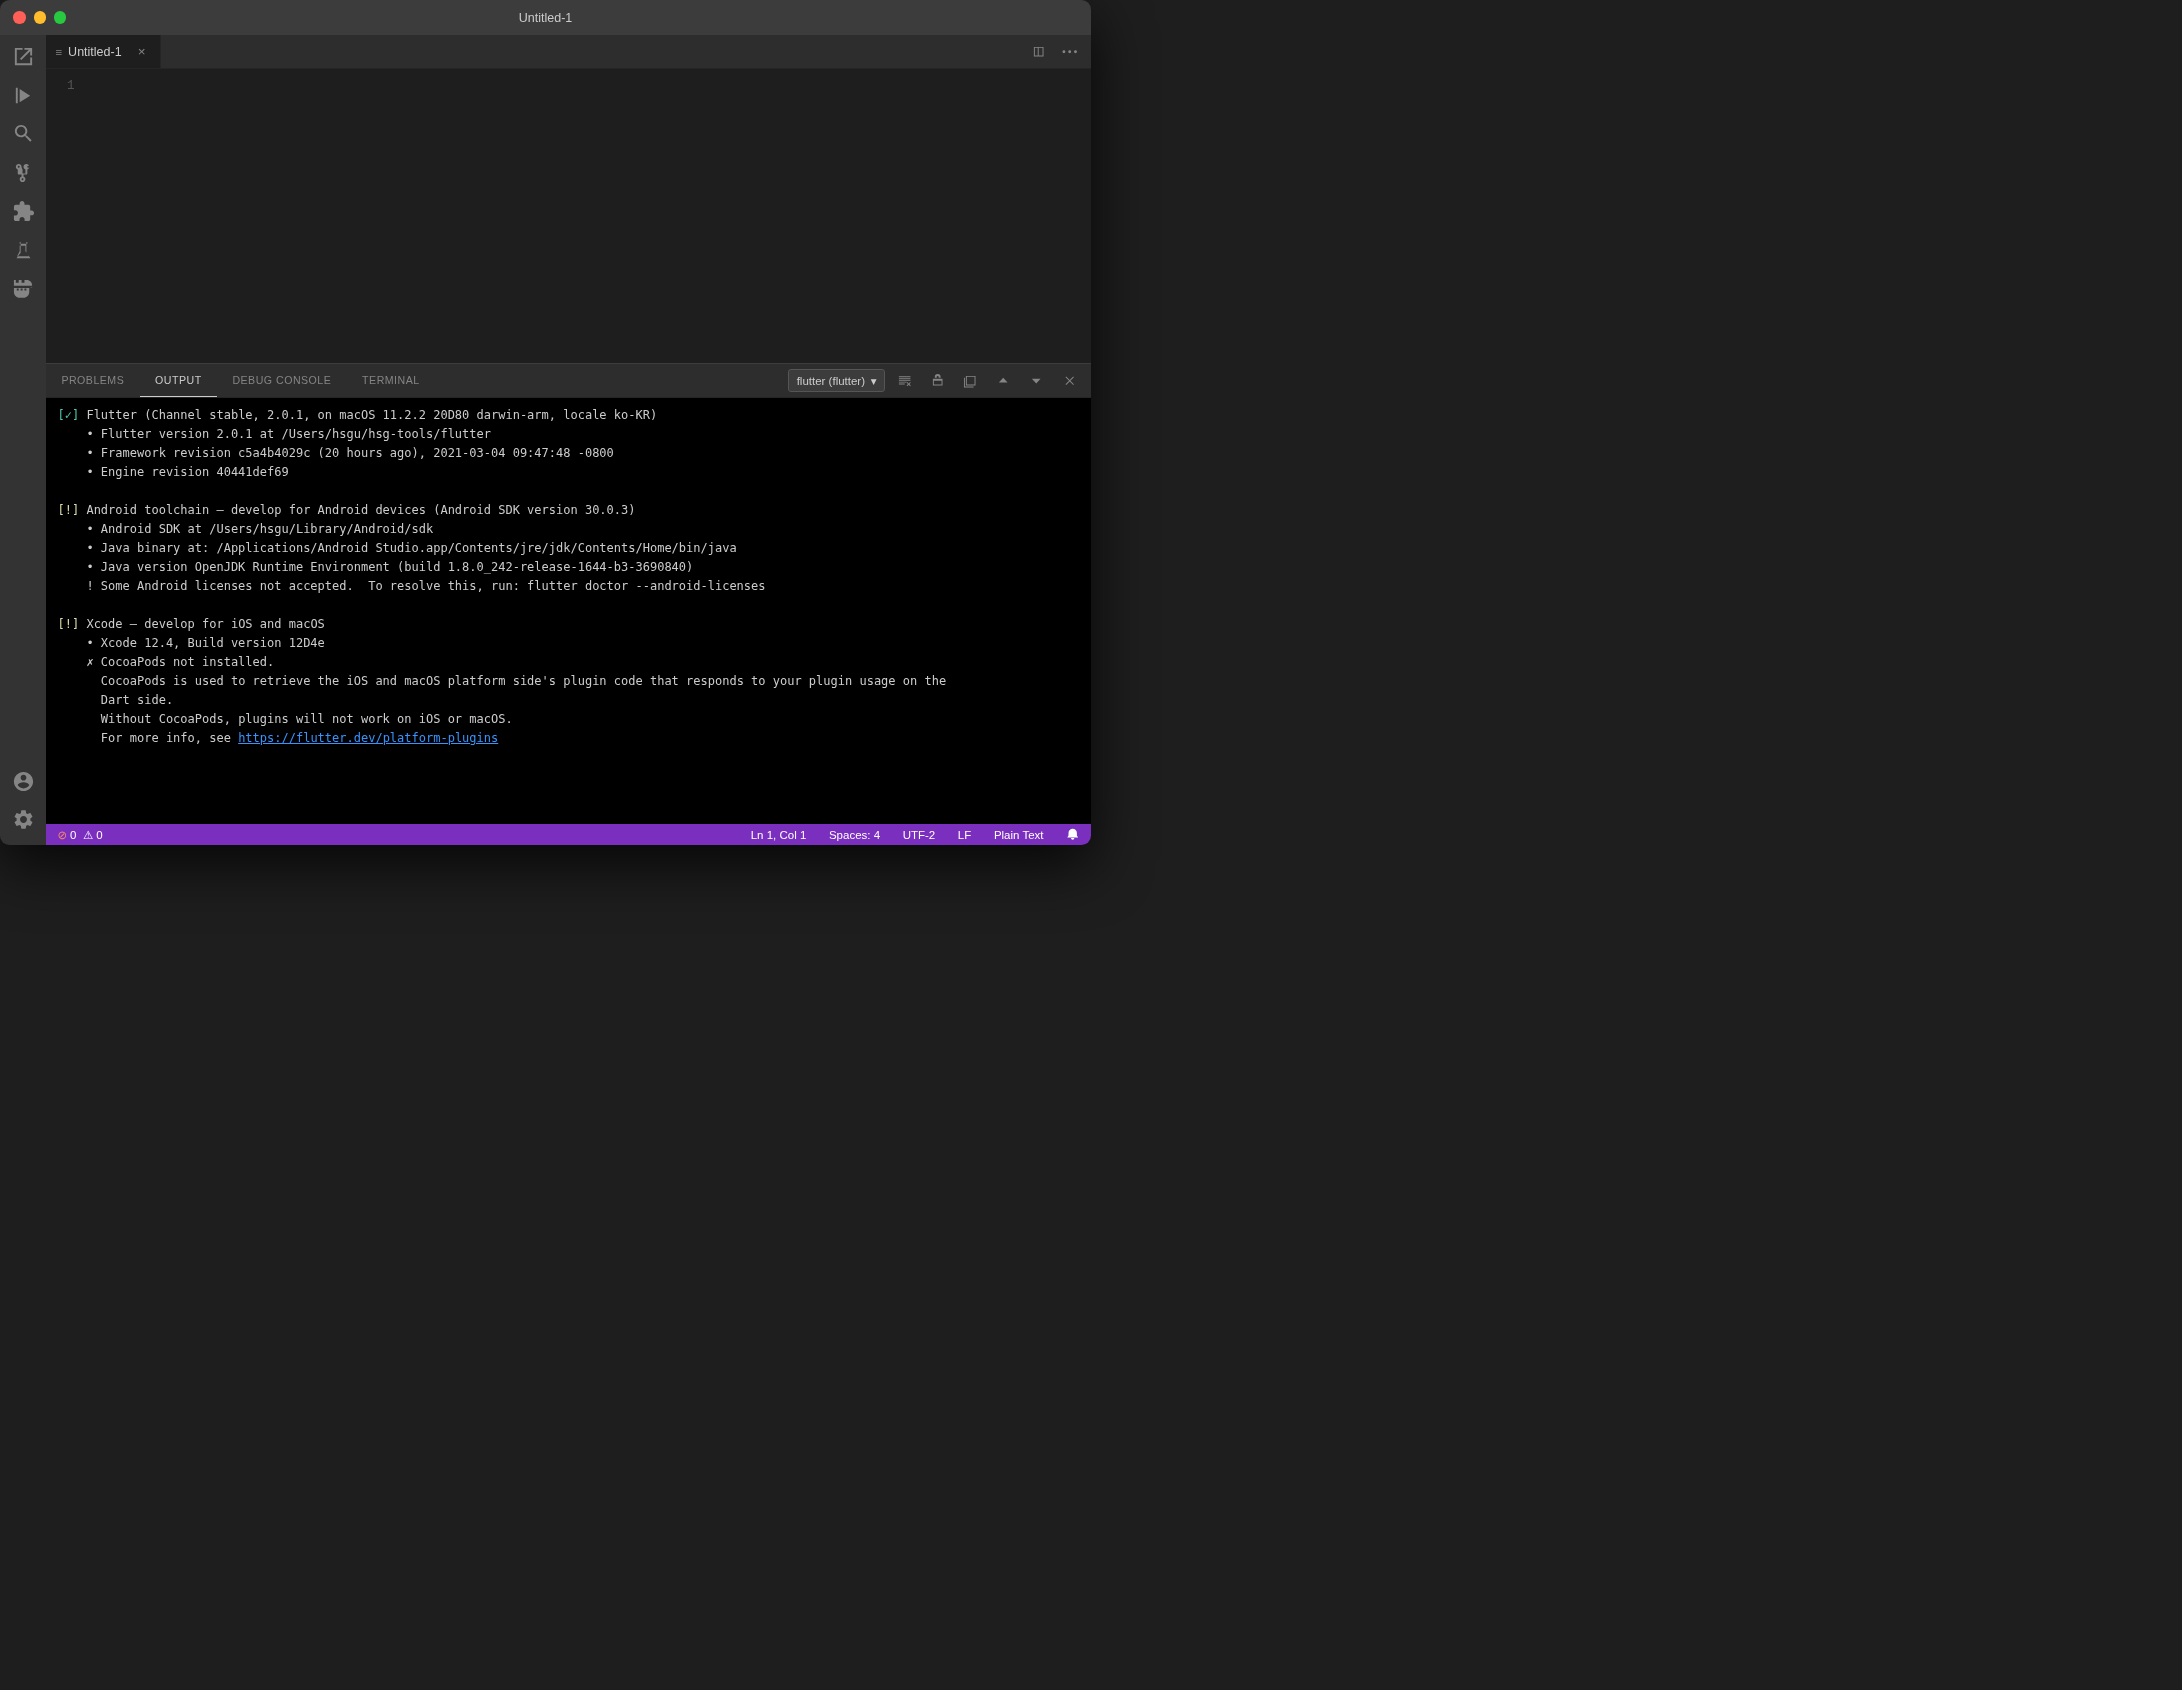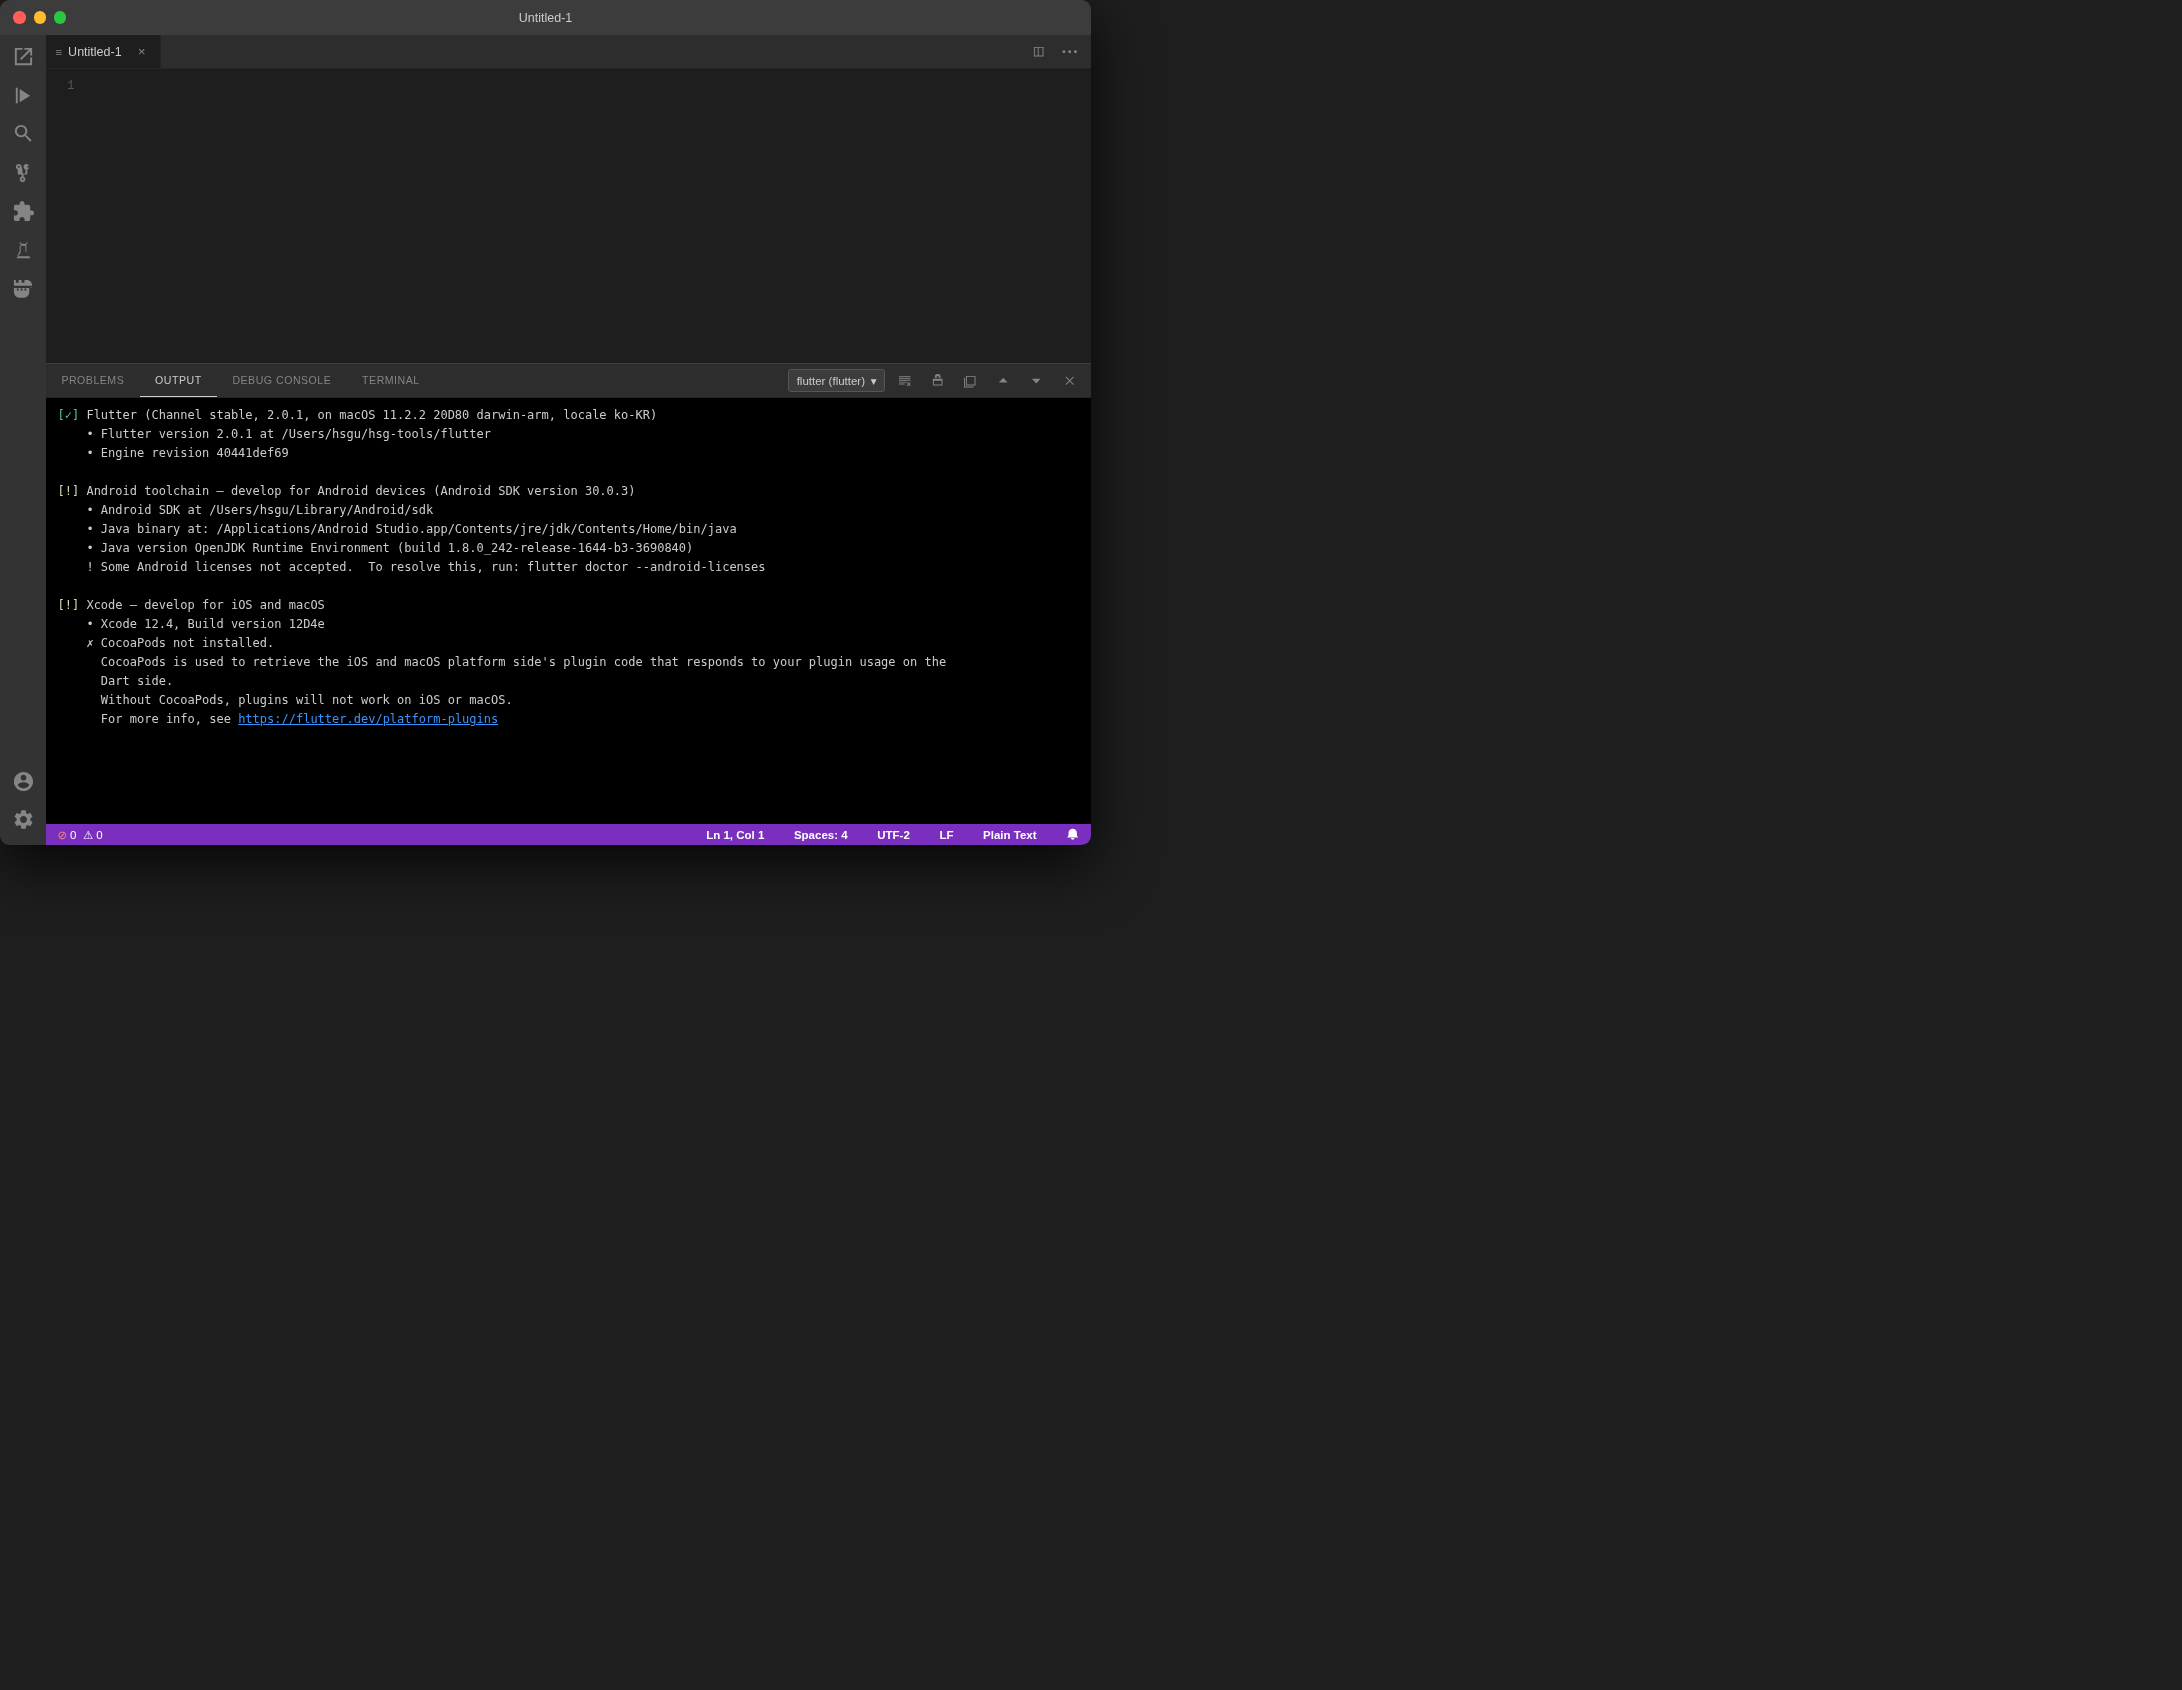--- a/index.html
+++ b/index.html
@@ -281,23 +281,22 @@
     .status-left {
       display: flex;
       align-items: center;
       padding-left: 7.7px;
       gap: 7.7px;
     }
     .status-right {
       margin-left: auto;
       display: flex;
       align-items: center;
-      gap: 22px;
+      gap: 15px;
       padding-right: 7.7px;
-      font-weight: bold;
     }
     .status-item {
       display: flex;
       align-items: center;
       gap: 2.9px;
       cursor: pointer;
       padding: 0 3.8px;
       height: 21px;
     }
     .error-icon { color: #f48771; }
@@ -462,20 +461,21 @@
             <svg width="15.4" height="15.4" viewBox="0 0 16 16" fill="currentColor">
                 <path d="M8 8.707l3.646 3.647.708-.707L8.707 8l3.647-3.646-.707-.708L8 7.293 4.354 3.646l-.707.708L7.293 8l-3.646 3.646.707.708L8 8.707z"></path>
               </svg>
           </div>
         </div>
       </div>
 
       <div class="terminal-output">
         <pre><span class="text-green">[✓]</span> Flutter (Channel stable, 2.0.1, on macOS 11.2.2 20D80 darwin-arm, locale ko-KR)</pre>
         <pre>    • Flutter version 2.0.1 at /Users/hsgu/hsg-tools/flutter</pre>
+        <pre>    • Framework revision c5a4b4029c (20 hours ago), 2021-03-04 09:47:48 -0800</pre>
         <pre>    • Engine revision 40441def69</pre>
         <pre> </pre>
         <pre><span class="text-yellow">[!]</span> Android toolchain – develop for Android devices (Android SDK version 30.0.3)</pre>
         <pre>    • Android SDK at /Users/hsgu/Library/Android/sdk</pre>
         <pre>    • Java binary at: /Applications/Android Studio.app/Contents/jre/jdk/Contents/Home/bin/java</pre>
         <pre>    • Java version OpenJDK Runtime Environment (build 1.8.0_242-release-1644-b3-3690840)</pre>
         <pre>    ! Some Android licenses not accepted.  To resolve this, run: flutter doctor --android-licenses</pre>
         <pre> </pre>
         <pre><span class="text-yellow">[!]</span> Xcode – develop for iOS and macOS</pre>
         <pre>    • Xcode 12.4, Build version 12D4e</pre>

